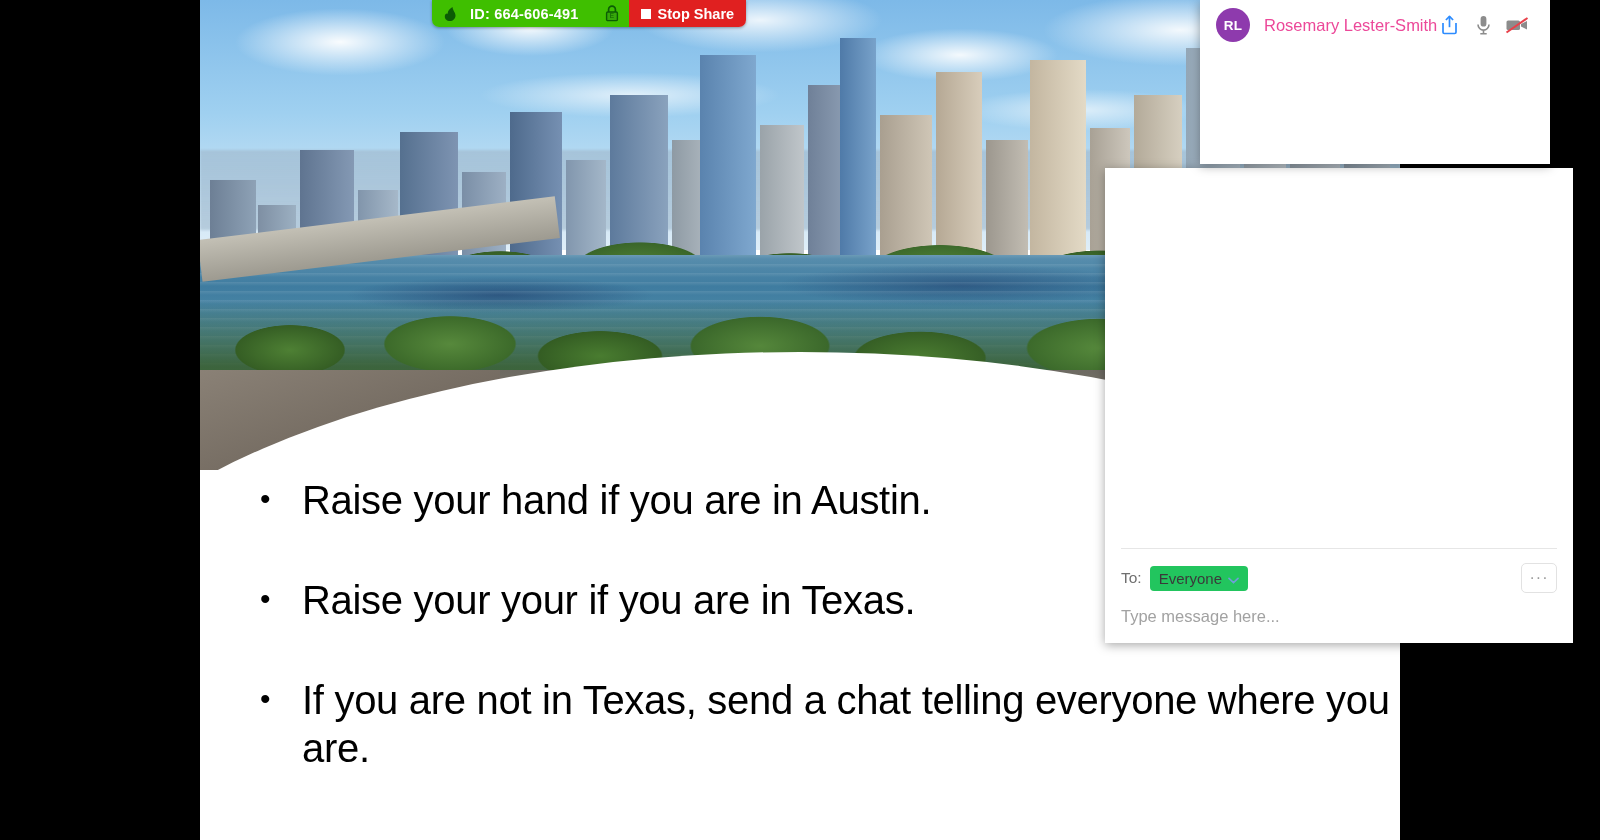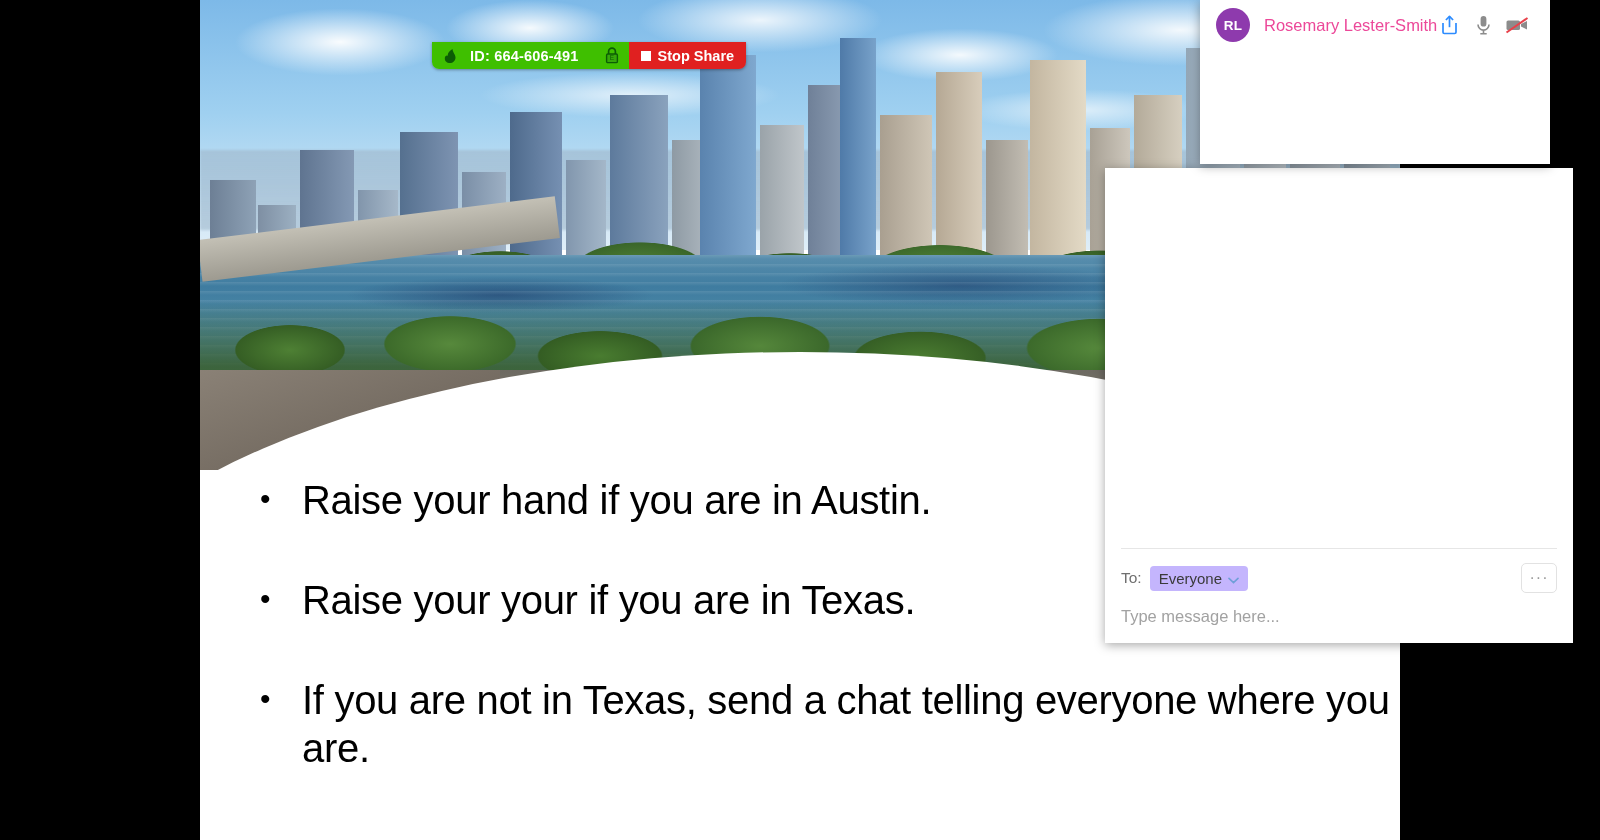--- a/index.html
+++ b/index.html
@@ -162,21 +162,20 @@
     left: 432px;
     top: 0px;
     height: 27px;
     display: flex;
     align-items: stretch;
     border-bottom-left-radius: 7px;
     border-bottom-right-radius: 7px;
     overflow: hidden;
     box-shadow: 0 1px 3px rgba(0,0,0,.35);
     z-index: 40;
-    margin-top: 42px;
   }
   .share-green {
     display: flex;
     align-items: center;
     background: #3fbf00;
     padding: 0 0 0 10px;
     gap: 12px;
   }
   .share-arrow {
     width: 16px; height: 18px;
@@ -309,21 +308,21 @@
   }
   .chat-to-label {
     font-size: 15.5px;
     color: #6f6f6f;
     margin-right: 8px;
   }
   .chat-to-pill {
     display: inline-flex;
     align-items: center;
     gap: 6px;
-    background: #c4b5fd;
+    background: #22c55e;
     border-radius: 4px;
     padding: 4px 9px;
     font-size: 15px;
     color: #3a3a3a;
     cursor: pointer;
   }
   .chat-more {
     margin-left: auto;
     width: 34px; height: 28px;
     border: 1px solid #e2e2e2;

